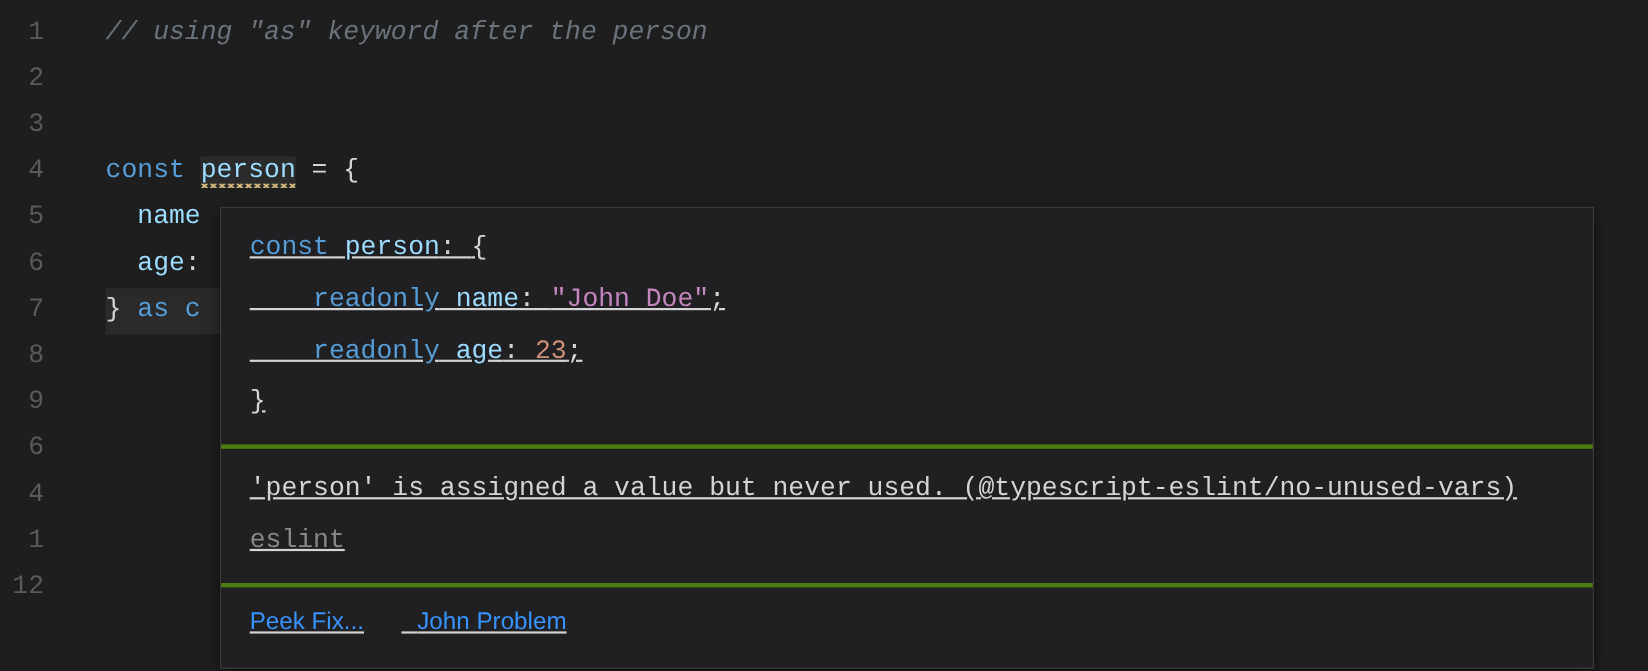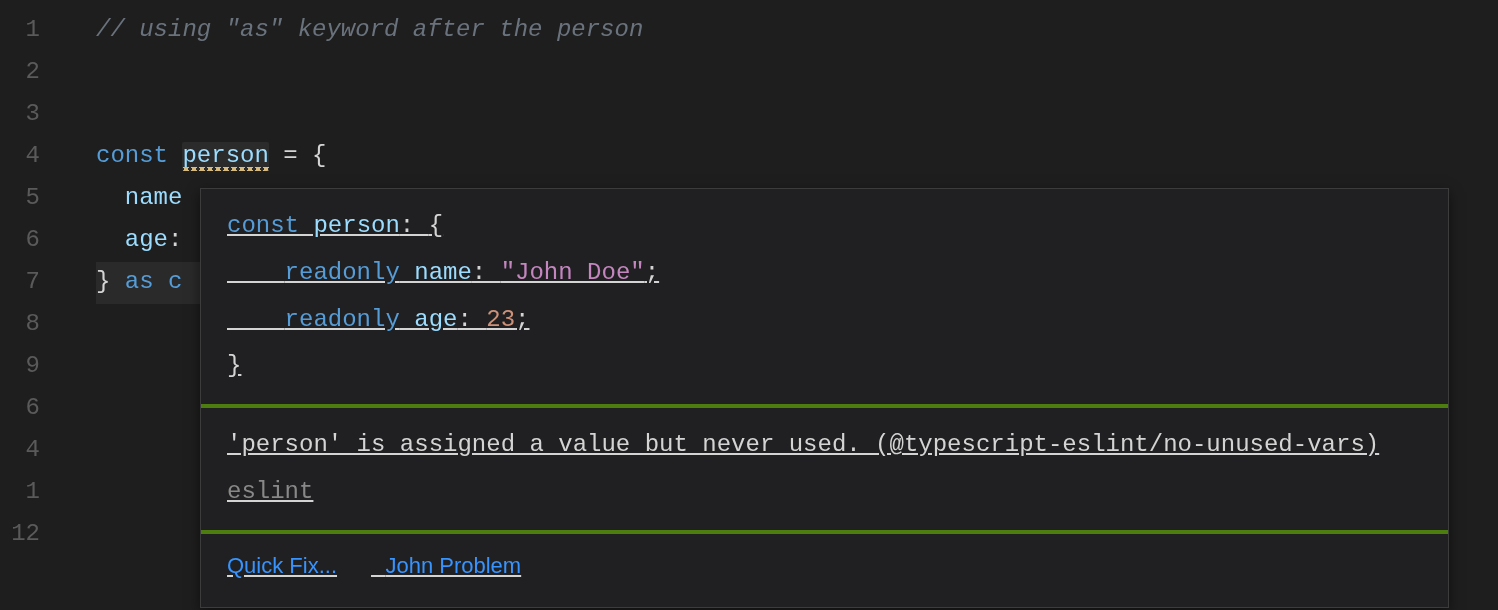--- a/index.html
+++ b/index.html
@@ -156,16 +156,16 @@
   <section>
     <div class="sig"><span class="c-kw">const</span><span class="c-ident"> person</span><span class="c-text">: </span><span class="c-brace">{</span></div>
     <div class="sig"><span>    </span><span class="c-mod">readonly</span><span class="c-ident"> name</span><span class="c-text">: </span><span class="c-str">"John Doe"</span><span class="c-text">;</span></div>
     <div class="sig"><span>    </span><span class="c-mod">readonly</span><span class="c-ident"> age</span><span class="c-text">: </span><span class="c-num">23</span><span class="c-text">;</span></div>
     <div class="sig"><span class="c-brace">}</span></div>
   </section>
   <section class="hover-sep">
     <span>'person' is assigned a value but never used. (@typescript-eslint/no-unused-vars)</span><span class="msg-src"> eslint</span>
   </section>
   <div class="hover-actions hover-sep">
-    <a>Quick Fix...</a>
+    <a>Peek Fix...</a>
     <a>John Problem</a>
   </div>
 </div>
 
 </body></html>

